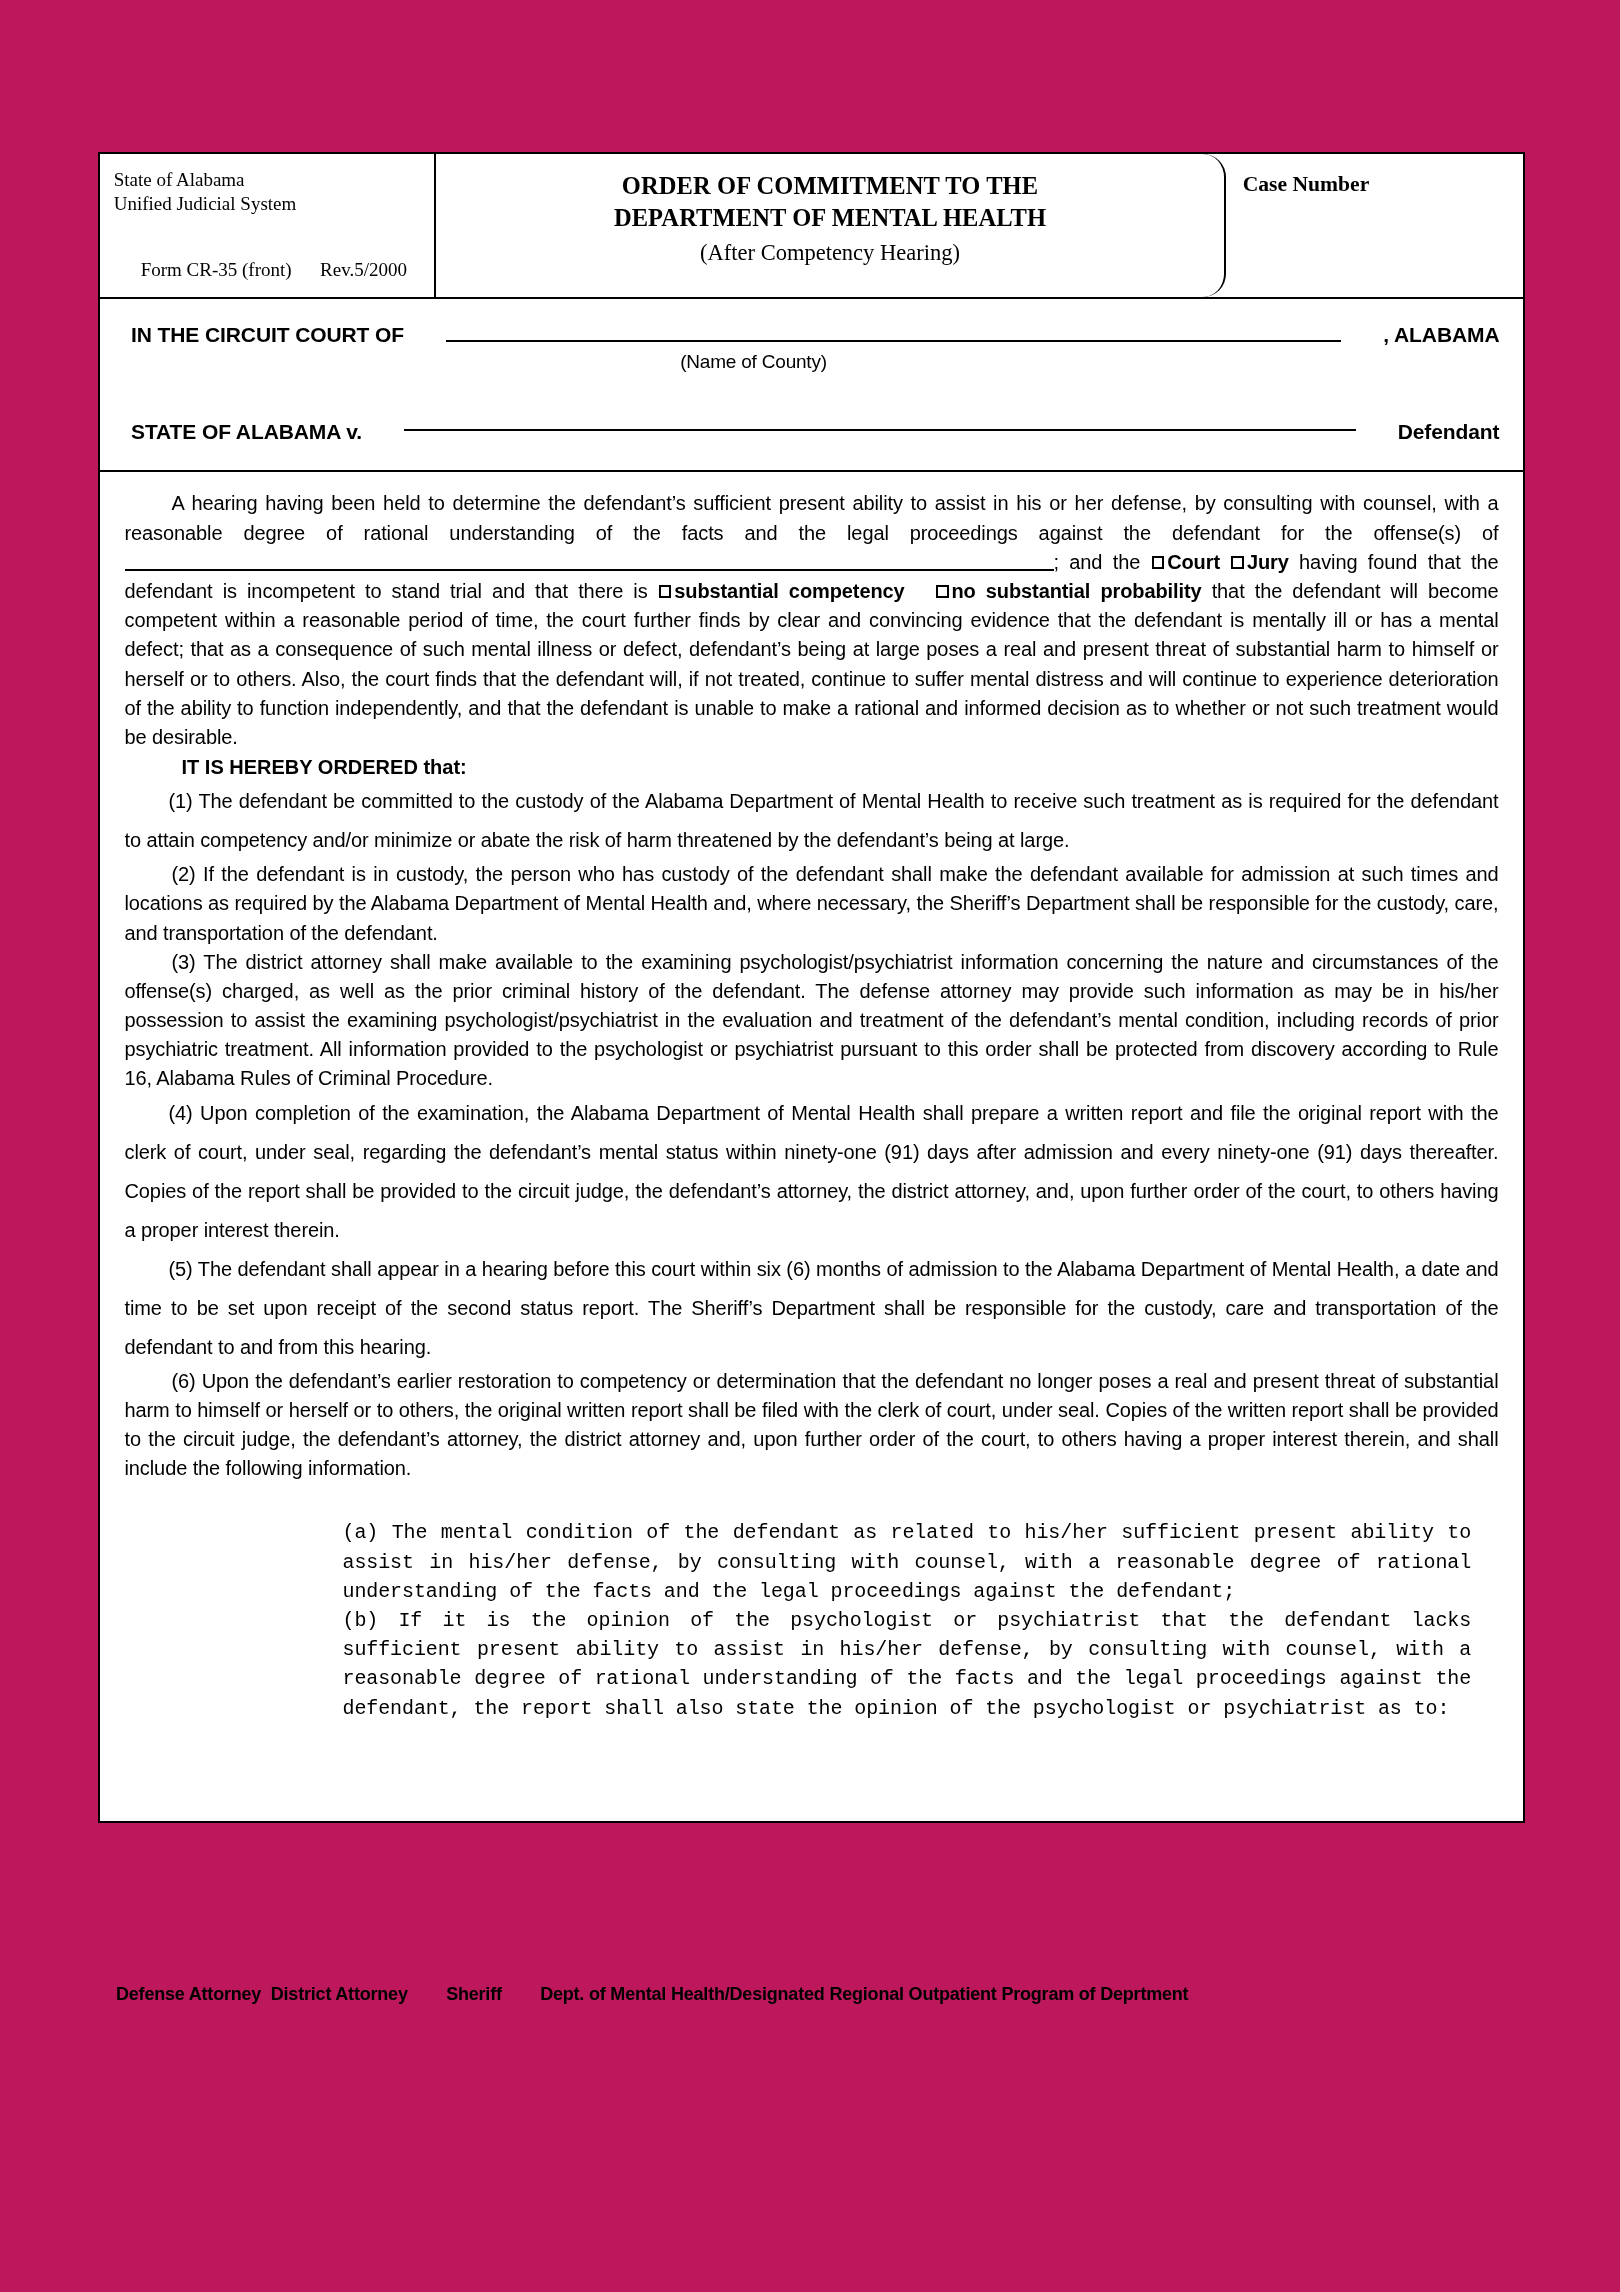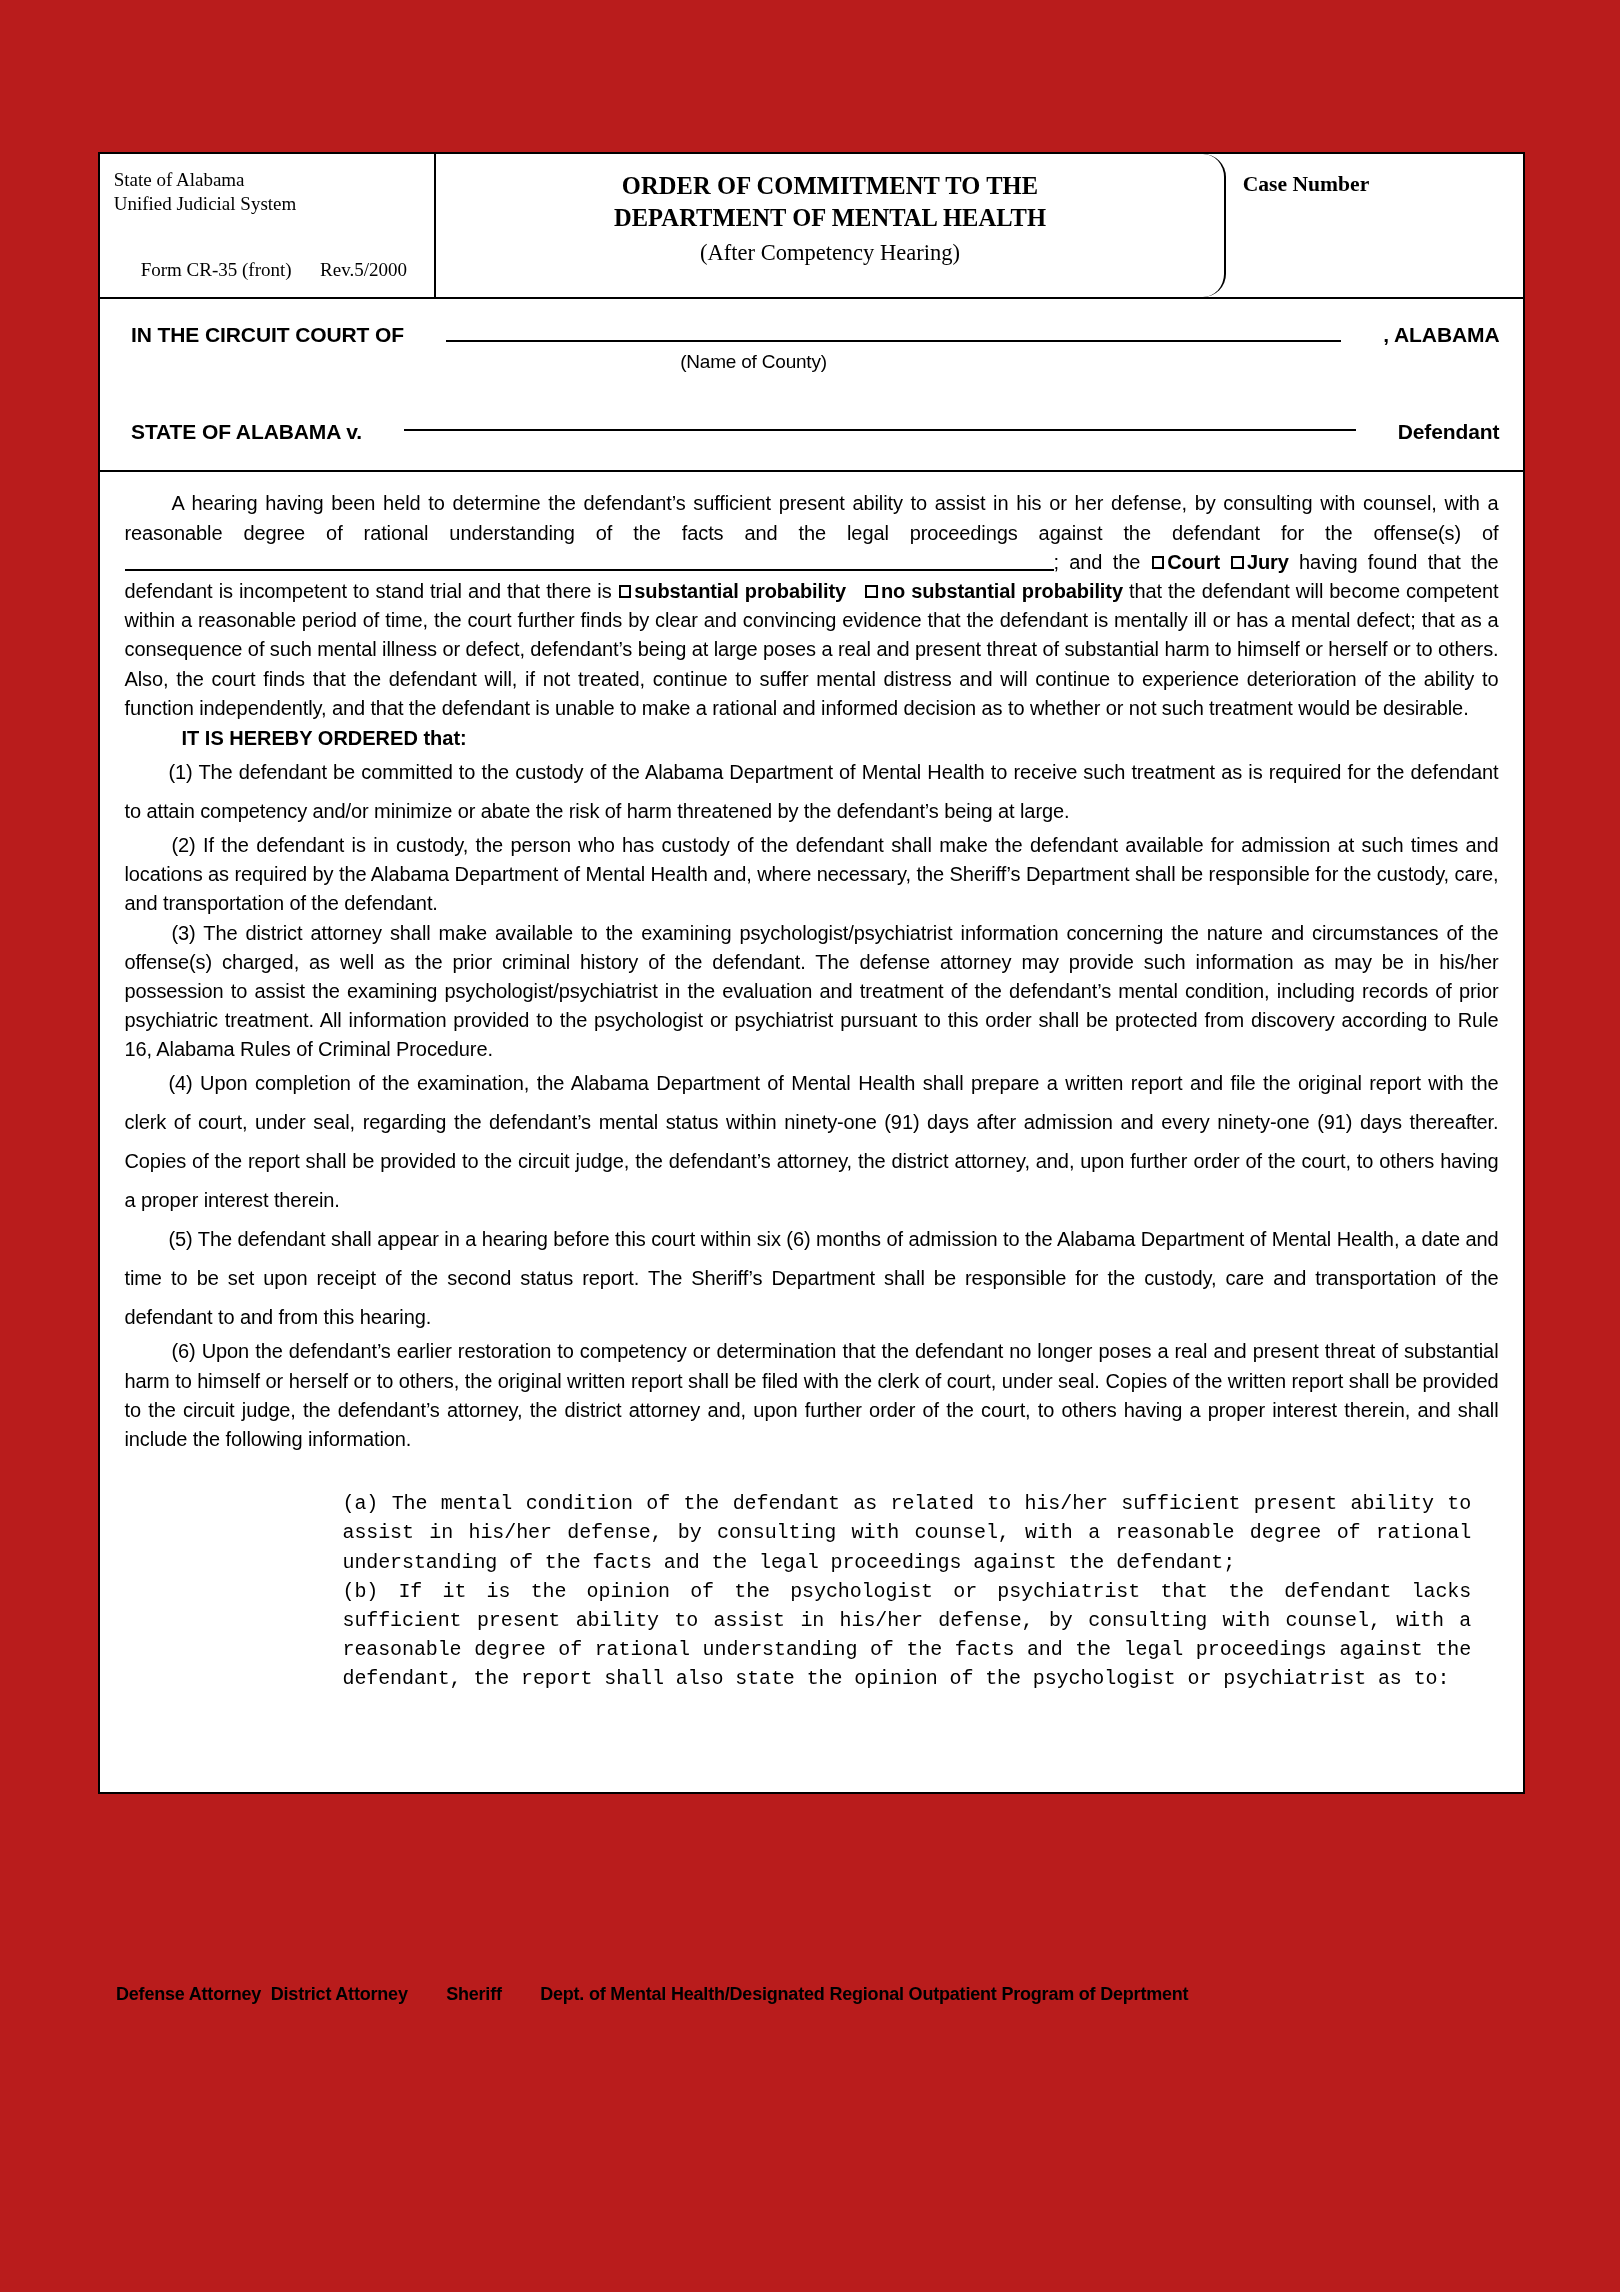--- a/index.html
+++ b/index.html
@@ -14,21 +14,21 @@
     font-family: "Liberation Sans", sans-serif;
     color: #000000;
     -webkit-font-smoothing: none;
   }
 
   .page {
     position: absolute;
     left: 0; top: 0;
     width: 1620px;
     height: 2293px;
-    background: #b91c1c;
+    background: #be185d;
   }
 
   
   .form-frame {
     position: absolute;
     left: 98px;
     top: 152px;
     width: 1427px;
     border: 2.9px solid #000;
     box-sizing: border-box;
@@ -229,21 +229,21 @@
       </div>
 
     </div>
 
     <div class="body-block">
 
       <p class="bp indent"><span>A hearing having been held to determine the defendant’s sufficient present ability to assist in his or her defense, by consulting with counsel, with a reasonable degree of rational understanding of the facts and the legal proceedings against the defendant for the offense(s) of</span><span class="inline-rule" style="width:588px;"></span><span class="inline-rule" style="width:341px;"></span><span>; and the</span>
         <span class="cbx"></span><span class="b">Court</span>
         <span class="cbx"></span><span class="b">Jury</span>
         <span>having found that the defendant is incompetent to stand trial and that there is</span>
-        <span class="cbx"></span><span class="b">substantial probability</span>&nbsp;&nbsp;
+        <span class="cbx"></span><span class="b">substantial competency</span>&nbsp;&nbsp;
         <span class="cbx"></span><span class="b">no substantial probability</span>
         <span>that the defendant will become competent within a reasonable period of time, the court further finds by clear and convincing evidence that the defendant is mentally ill or has a mental defect; that as a consequence of such mental illness or defect, defendant’s being at large poses a real and present threat of substantial harm to himself or herself or to others. Also, the court finds that the defendant will, if not treated, continue to suffer mental distress and will continue to experience deterioration of the ability to function independently, and that the defendant is unable to make a rational and informed decision as to whether or not such treatment would be desirable.</span></p>
 
       <p class="ordered-head">IT IS HEREBY ORDERED that:</p>
 
       <p class="bp loose tight-lead">(1) The defendant be committed to the custody of the Alabama Department of Mental Health to receive such treatment as is required for the defendant to attain competency and/or minimize or abate the risk of harm threatened by the defendant’s being at large.</p>
 
       <p class="bp indent">(2) If the defendant is in custody, the person who has custody of the defendant shall make the defendant available for admission at such times and locations as required by the Alabama Department of Mental Health and, where necessary, the Sheriff’s Department shall be responsible for the custody, care, and transportation of the defendant.</p>
 
       <p class="bp indent">(3) The district attorney shall make available to the examining psychologist/psychiatrist information concerning the nature and circumstances of the offense(s) charged, as well as the prior criminal history of the defendant. The defense attorney may provide such information as may be in his/her possession to assist the examining psychologist/psychiatrist in the evaluation and treatment of the defendant’s mental condition, including records of prior psychiatric treatment. All information provided to the psychologist or psychiatrist pursuant to this order shall be protected from discovery according to Rule 16, Alabama Rules of Criminal Procedure.</p>

